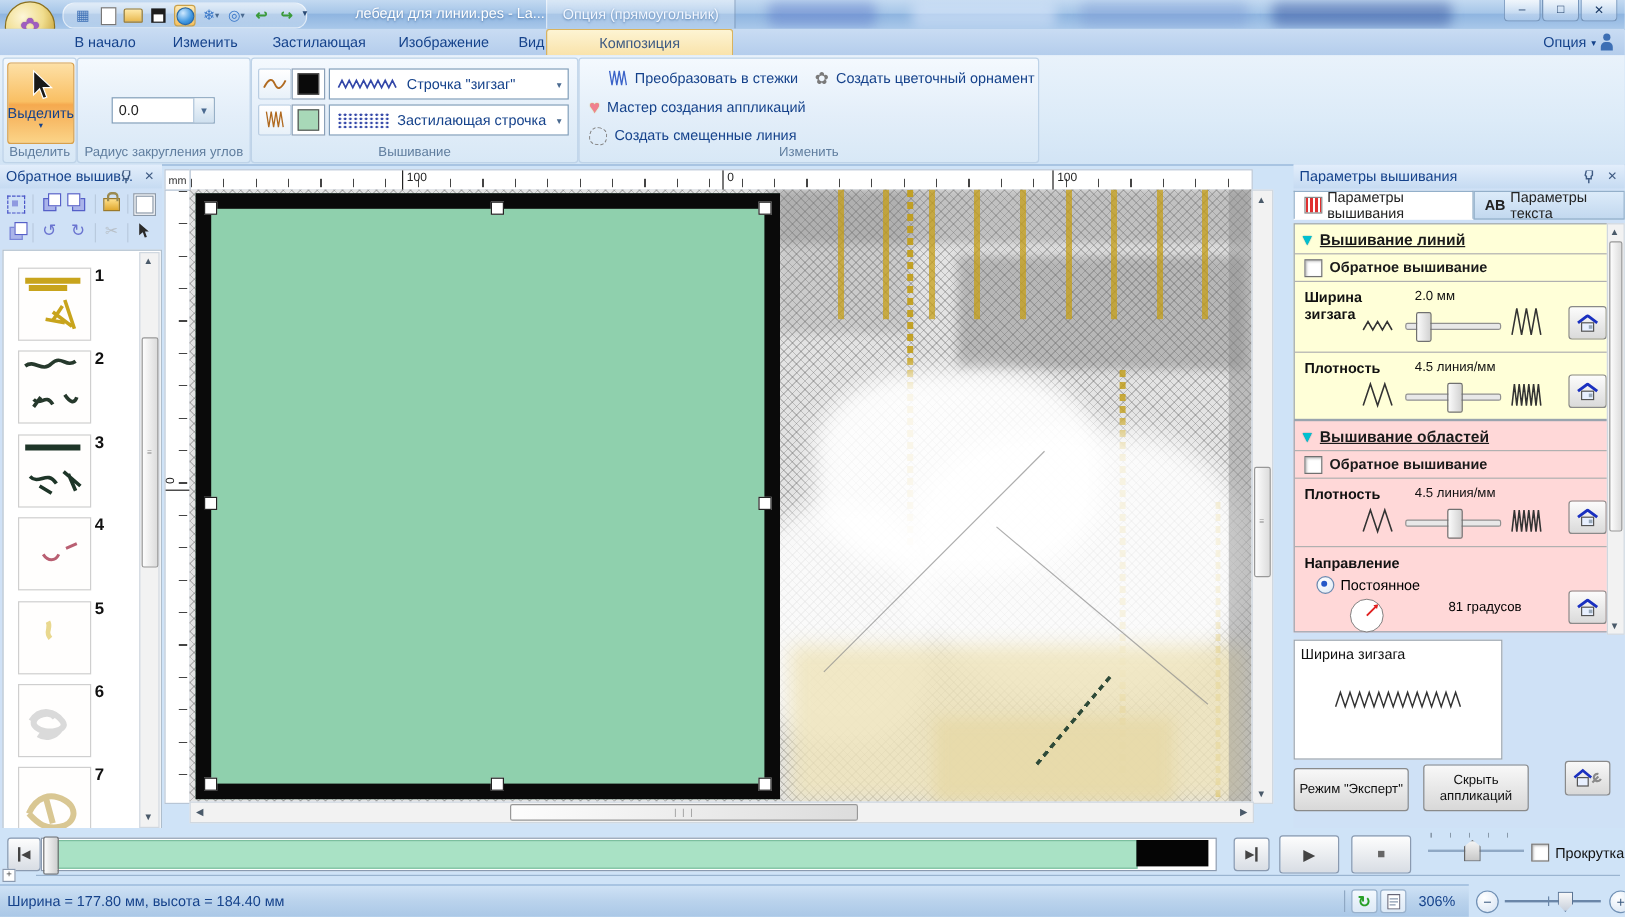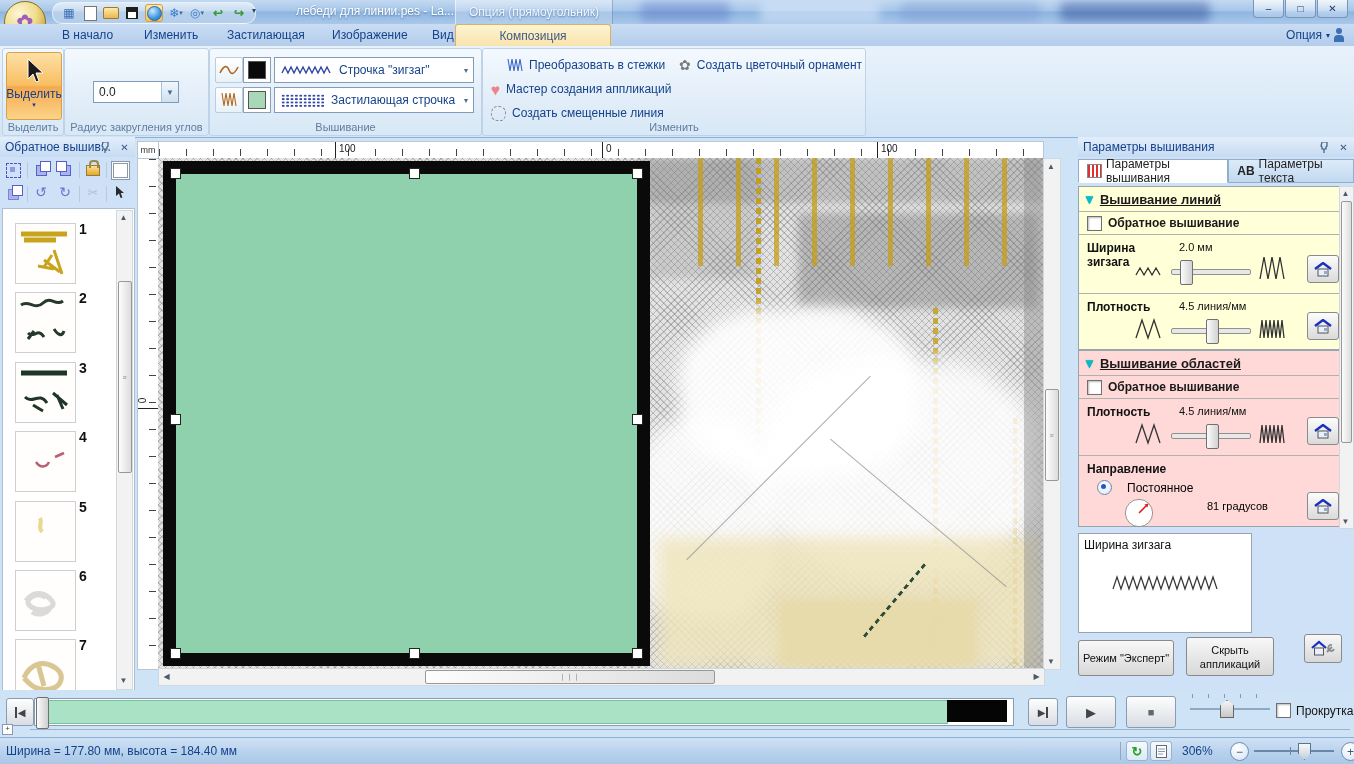--- a/index.html
+++ b/index.html
@@ -160,21 +160,21 @@
   .pbtn{position:absolute;border:1px solid #8a9ab0;border-radius:3px;color:#444;
     background:linear-gradient(180deg,#fdfdfd,#d8dde4);display:flex;align-items:center;justify-content:center;}
   .ptrack{position:absolute;left:34px;top:8px;width:978px;height:26px;background:#fff;border:1px solid #8a9ab0;}
   .pfill{position:absolute;left:13px;top:1px;height:22px;background:#a9e2c5;border:1px solid #7bbf9e;}
   .pblack{position:absolute;top:1px;height:22px;background:#050505;}
   .pthumb{position:absolute;left:1px;top:-2px;width:11px;height:30px;border:1px solid #707070;border-radius:2px;
     background:linear-gradient(90deg,#fbfbfb,#cfcfcf);}
   .ticks{position:absolute;height:4px;background-image:repeating-linear-gradient(90deg,#8899aa 0 1px,transparent 1px 16px);}
   .house-thumb{position:absolute;width:12px;height:16px;background:linear-gradient(180deg,#f4f4f4,#c8c8c8);
     border:1px solid #666;clip-path:polygon(50% 0,100% 30%,100% 100%,0 100%,0 30%);}
-  .statusbar{left:0;top:737px;width:1354px;height:27px;
+  .statusbar{left:0;top:737px;width:1224px;height:27px;
     background:linear-gradient(180deg,#cfe2f5 0%,#b9d2ec 50%,#a9c7e6 100%);
     border-top:1px solid #8fb0d4;}
   .zoom-slider-track{position:absolute;top:12px;height:2px;background:#6a86a8;}
   .zoom-thumb{position:absolute;top:-7px;width:11px;height:15px;background:linear-gradient(180deg,#f8f8f8,#cachd8);
     background:linear-gradient(180deg,#f8f8f8,#c8d0dc);border:1px solid #5a7494;
     clip-path:polygon(0 0,100% 0,100% 60%,50% 100%,0 60%);}
   .glassbtn{position:absolute;width:17px;height:17px;border-radius:50%;border:1px solid #7090b4;
     background:radial-gradient(circle at 35% 30%,#fff,#d4e2f2);color:#3a5a80;font-size:12px;
     display:flex;align-items:center;justify-content:center;}
   .sbicon{position:absolute;width:20px;height:18px;display:flex;align-items:center;justify-content:center;
@@ -566,21 +566,21 @@
       <div class="homebtn" style="left:228px;top:18px">
         <svg width="18" height="15" viewBox="0 0 18 15">
             <path d="M1 7 L9 1 L17 7" fill="none" stroke="#1a30c0" stroke-width="2.4"></path>
             <rect x="4" y="7" width="10" height="7" fill="#e8f0ff" stroke="#555"></rect>
             <rect x="10" y="9" width="3" height="3" fill="#9ab"></rect>
           </svg>
       </div>
     </div>
     <div class="pblock" style="height:72px;border-bottom:none">
       <span class="plabel" style="width:120px">Направление</span>
-      <span class="abs" style="left:18px;top:24px;display:flex;align-items:center;gap:15px;font-size:12px">
+      <span class="abs" style="left:18px;top:24px;display:flex;align-items:center;gap:5px;font-size:12px">
         <span class="radio"></span>
         <span>Постоянное</span>
       </span>
       <svg class="abs" style="left:38px;top:42px" width="44" height="30" viewBox="0 0 44 44">
         <circle cx="22" cy="22" r="20" fill="#fff" stroke="#666"></circle>
         <line x1="22" y1="22" x2="33" y2="11" stroke="#e02020" stroke-width="2.4"></line>
         <path d="M36 8 l-6 1.5 4.5 4.5 z" fill="#e02020"></path>
       </svg>
       <span class="abs" style="left:128px;top:44px;font-size:11px">81 градусов</span>
       <div class="homebtn" style="left:228px;top:36px">

